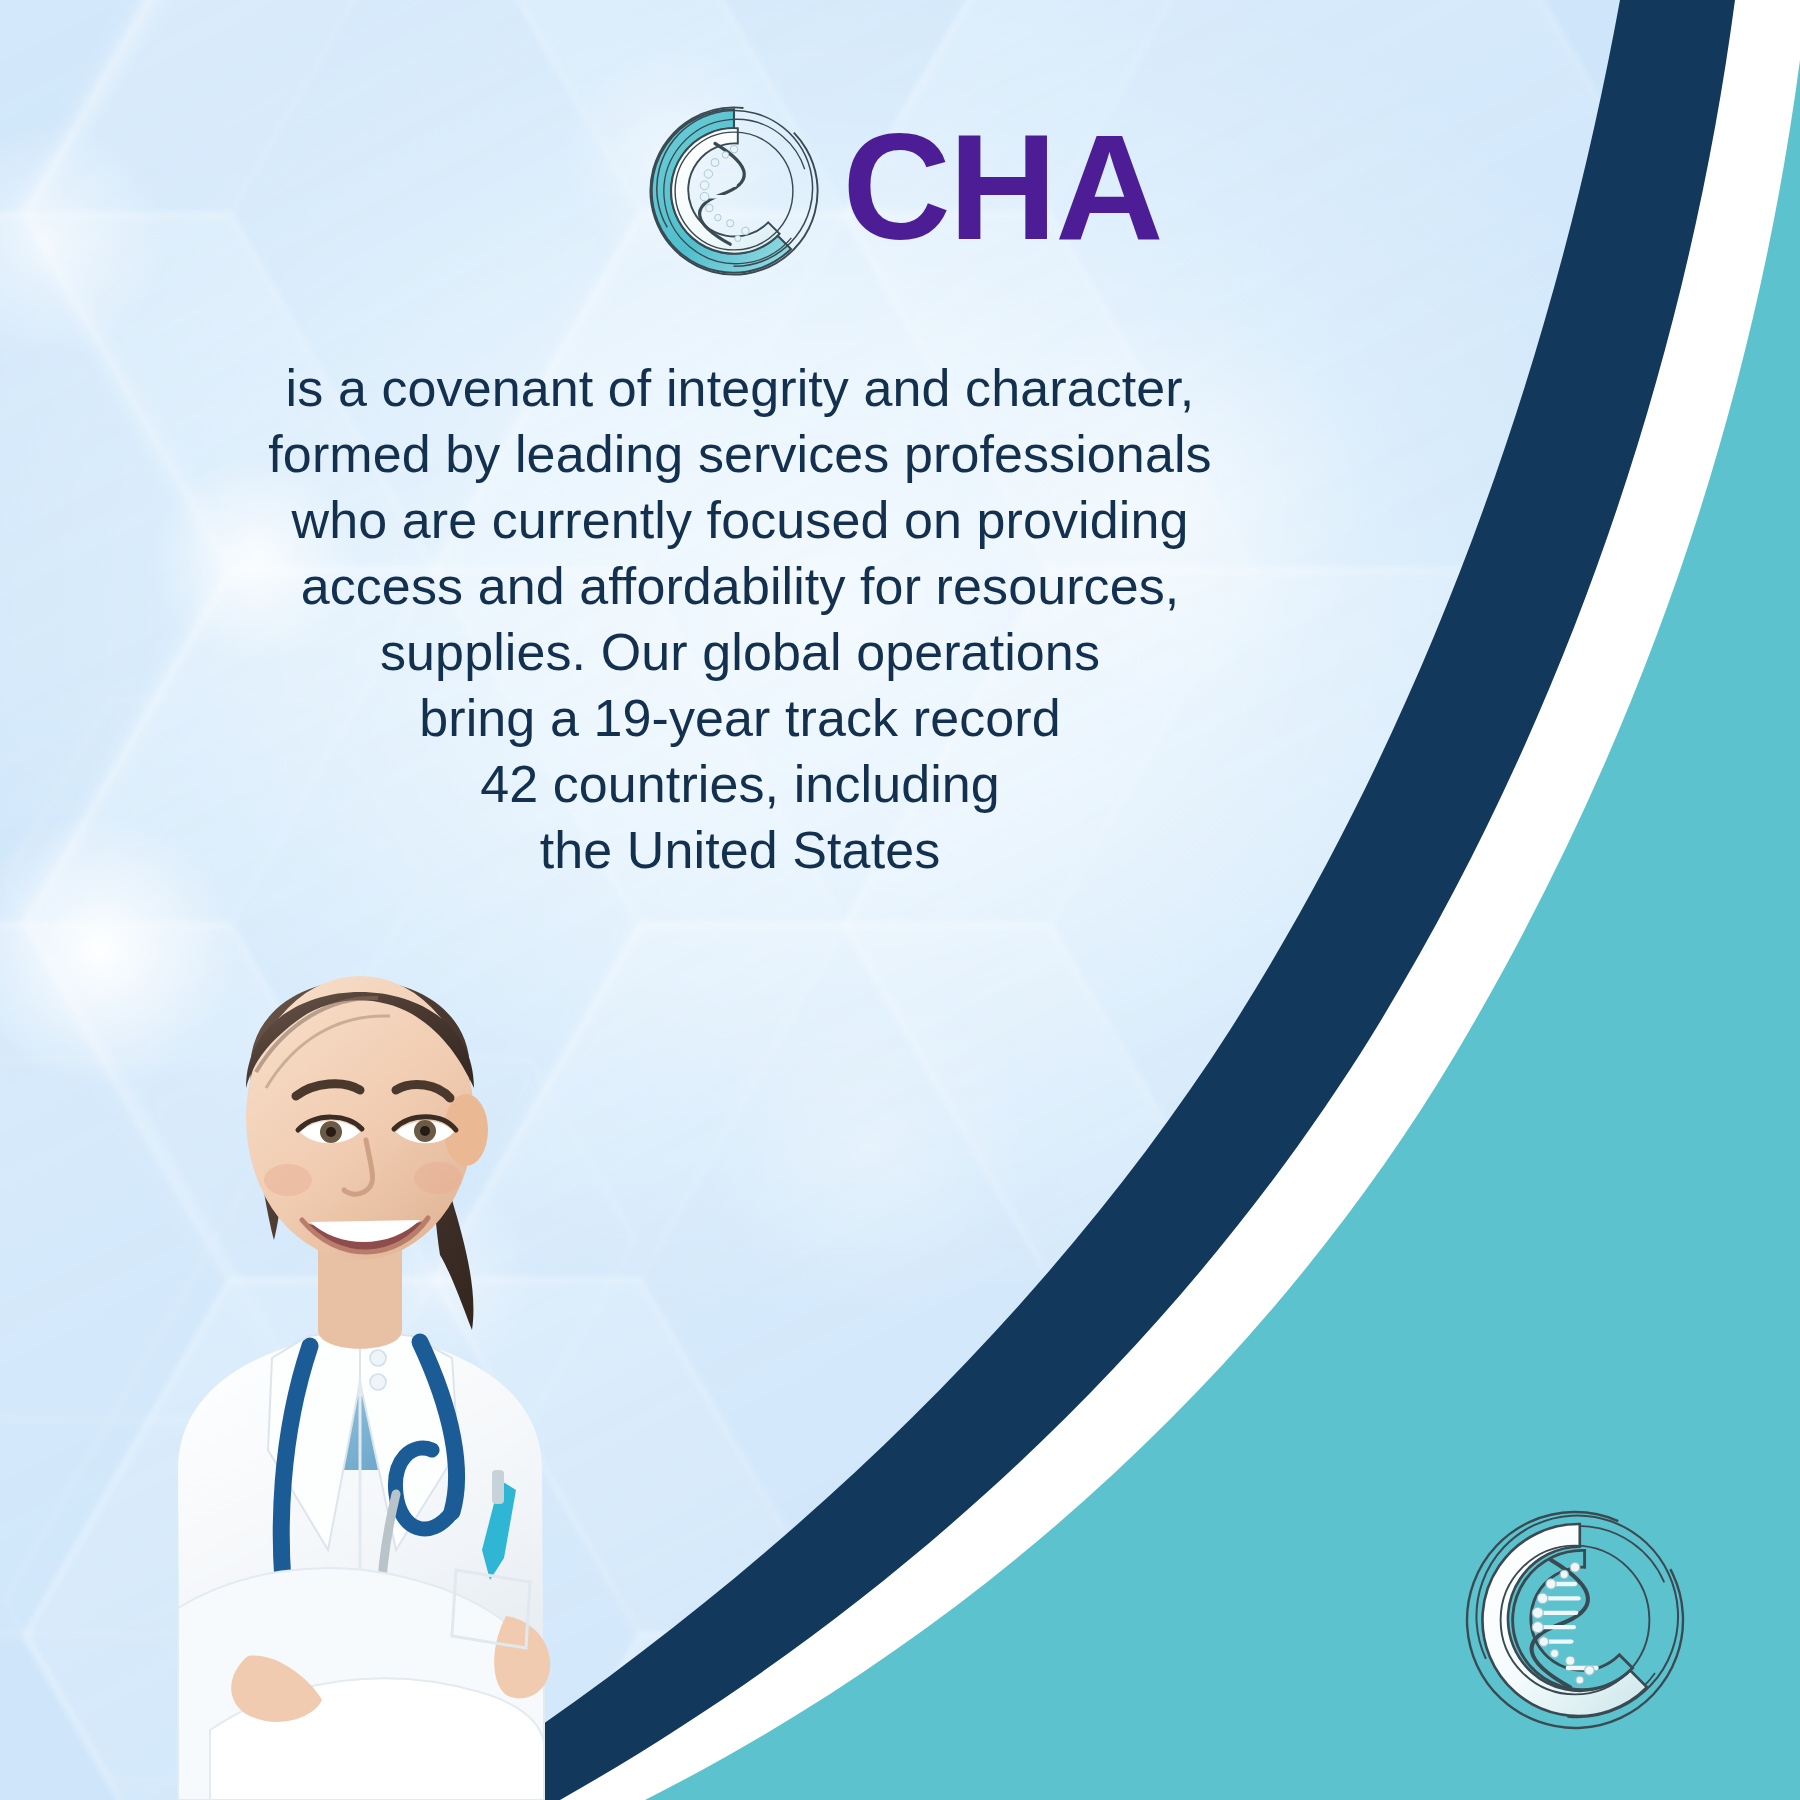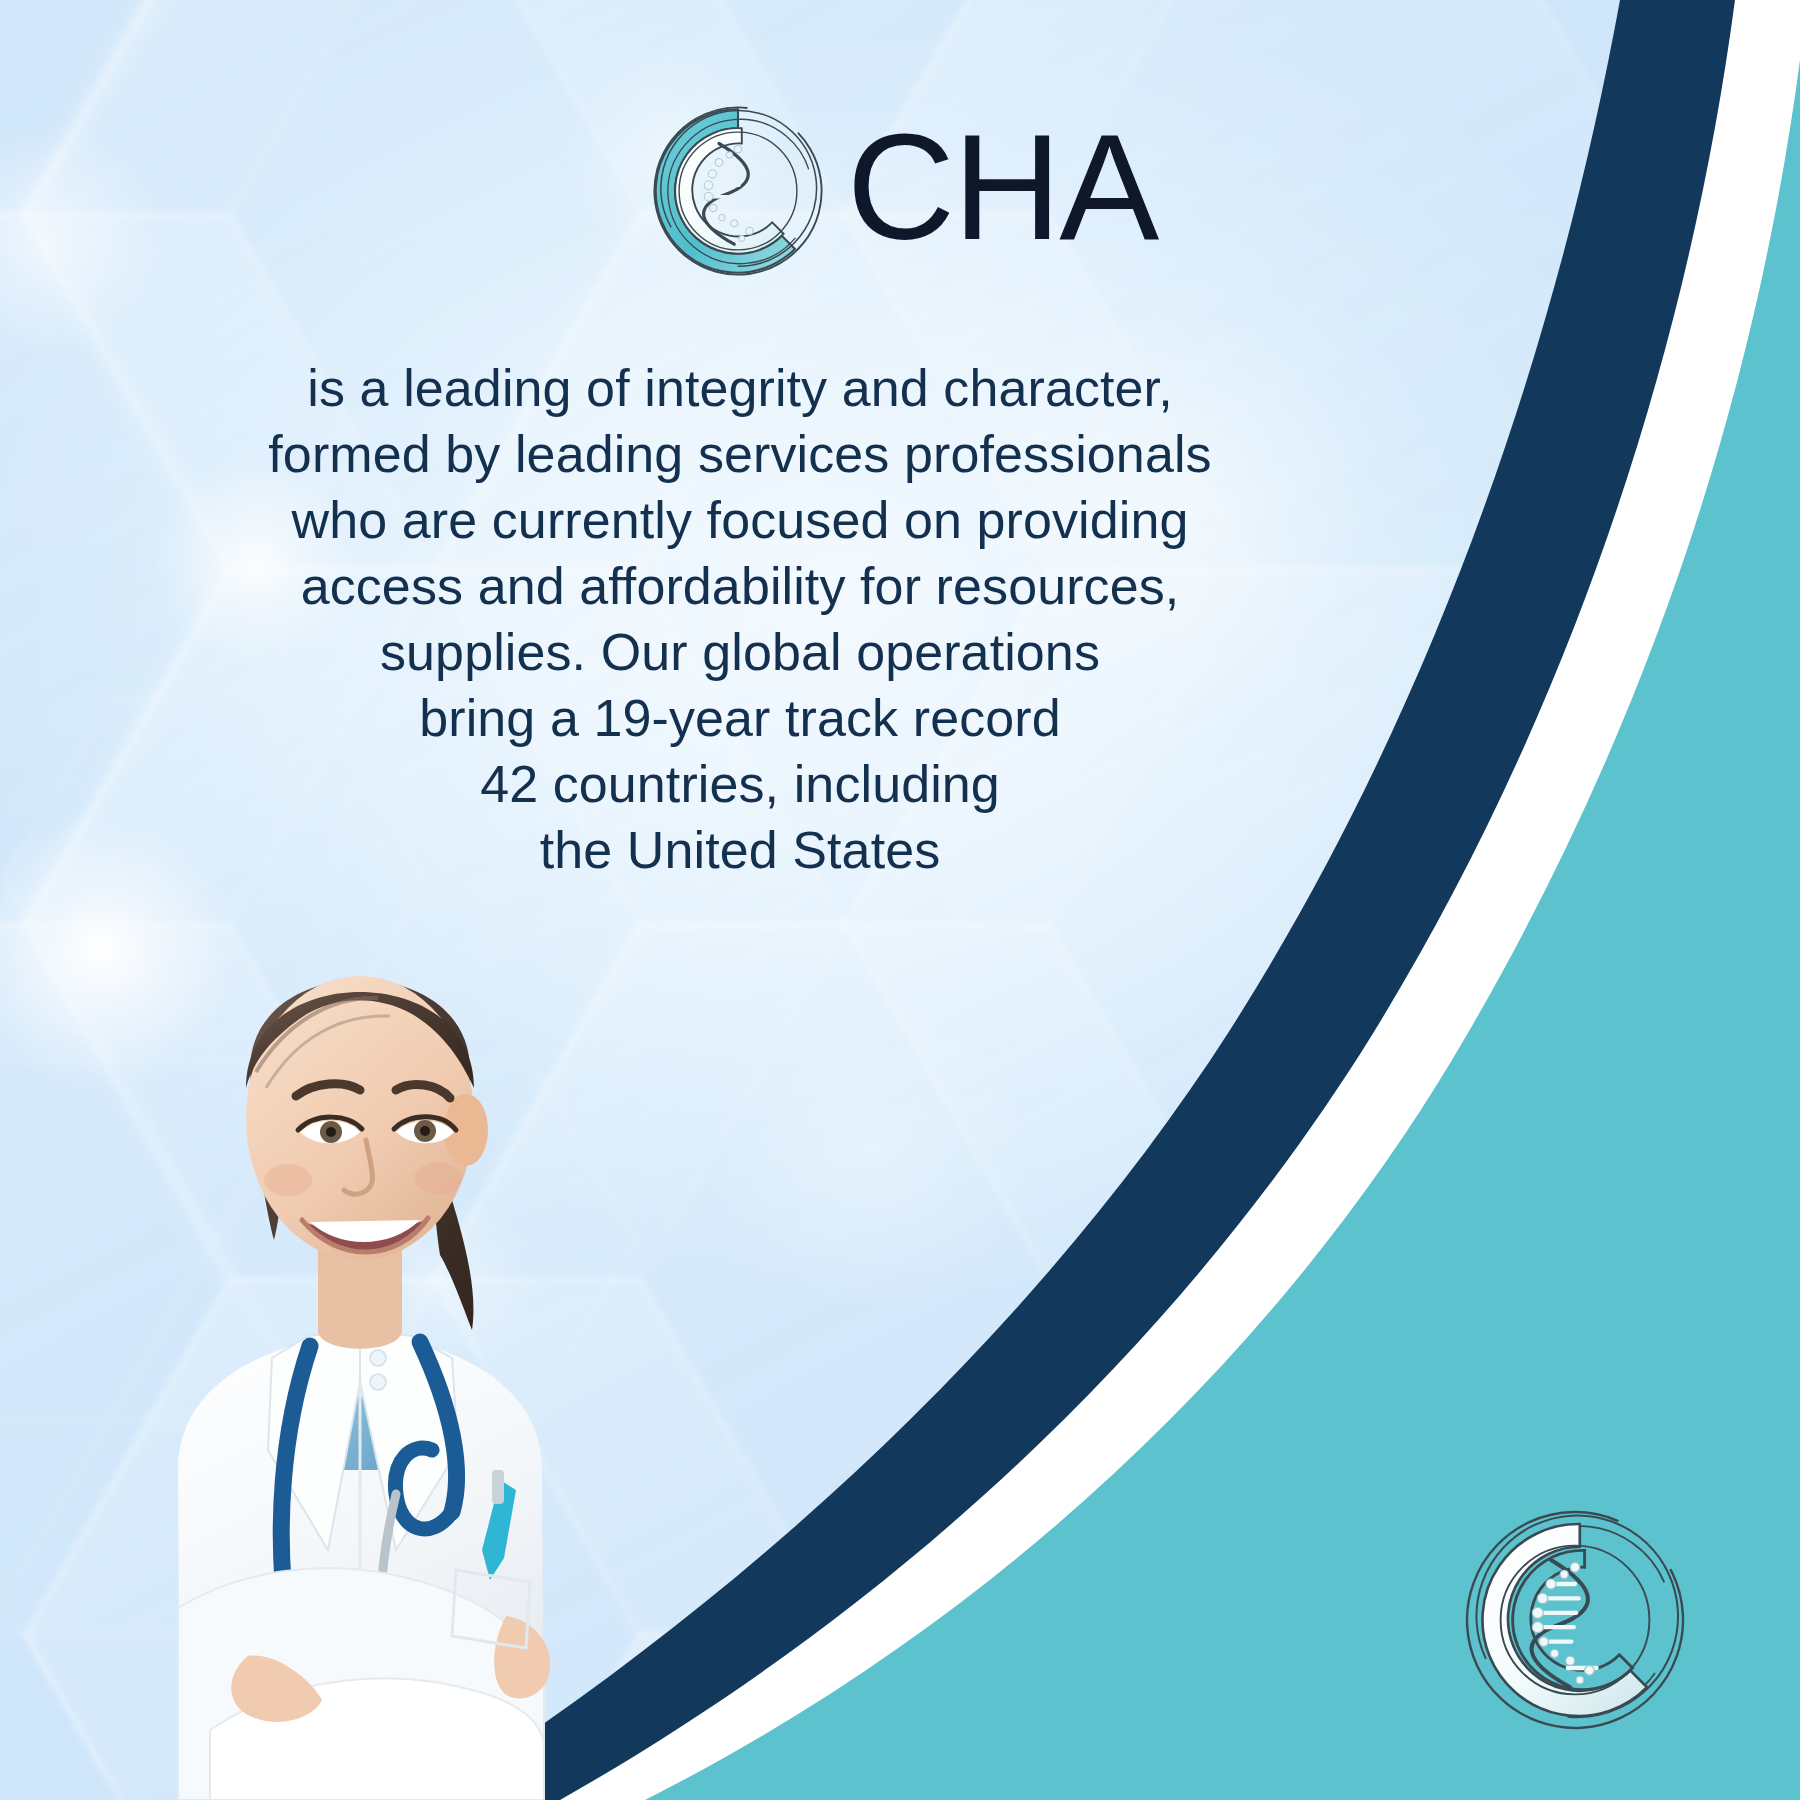--- a/index.html
+++ b/index.html
@@ -34,22 +34,22 @@
   .bands svg{width:100%;height:100%;display:block;}
 
   
   .lockup{
     position:absolute;left:0;right:0;top:96px;
     display:flex;align-items:center;justify-content:center;gap:14px;
   }
   .mark{width:190px;height:190px;flex:0 0 auto;}
   .wordmark{
     font-family:"Liberation Sans",sans-serif;
-    font-size:150px;font-weight:400;letter-spacing:-2px;
-    color:#0f172a;line-height:1;
+    font-size:150px;font-weight:700;letter-spacing:-2px;
+    color:#4c1d95;line-height:1;
     transform:translateY(-4px);
   }
 
   
   .copy{
     position:absolute;left:150px;top:355px;width:1180px;
     text-align:center;
     color:#13304f;
     font-family:"Liberation Sans",sans-serif;
     font-size:52px;line-height:1.27;font-weight:400;
@@ -199,21 +199,21 @@
           <circle cx="96" cy="134" r="3.8"></circle>
             <circle cx="112" cy="142" r="4"></circle>
           <circle cx="104" cy="150" r="3.2"></circle>
         </g>
       </svg>
     </div>
     <div class="wordmark">CHA</div>
   </div>
 
   <div class="copy">
-    <p>is a leading of integrity and character,</p>
+    <p>is a covenant of integrity and character,</p>
     <p>formed by leading services professionals</p>
     <p>who are currently focused on providing</p>
     <p>access and affordability for resources,</p>
     <p>supplies. Our global operations</p>
     <p>bring a 19-year track record</p>
     <p>42 countries, including</p>
     <p>the United States</p>
   </div>
 
   <div class="doctor">

